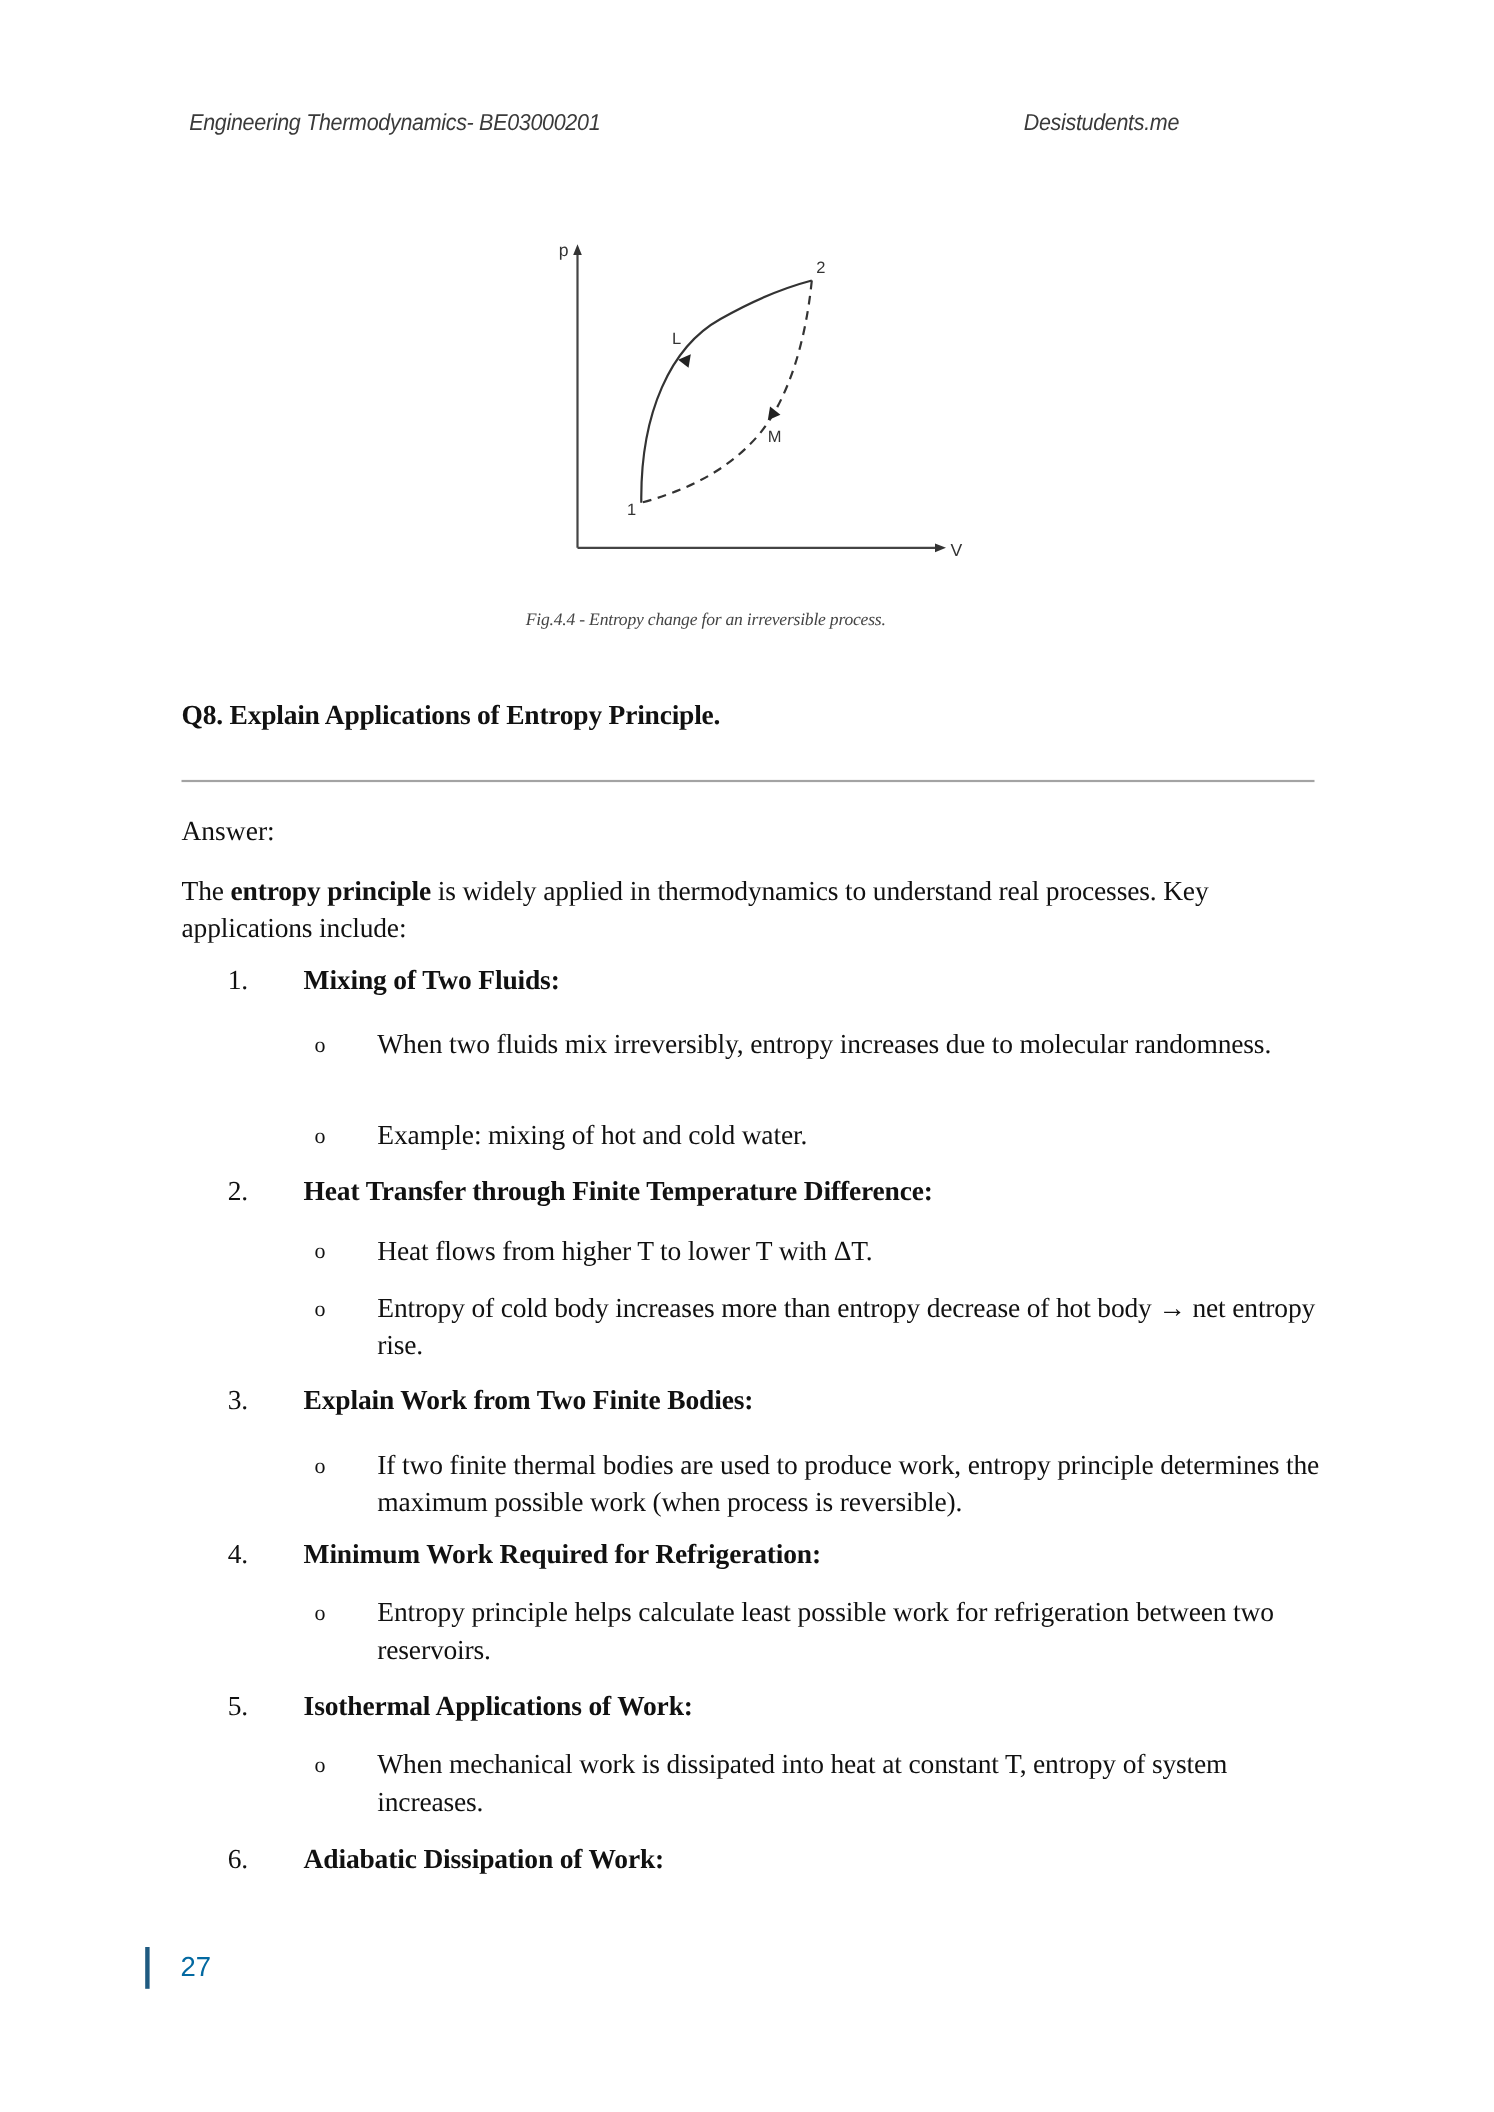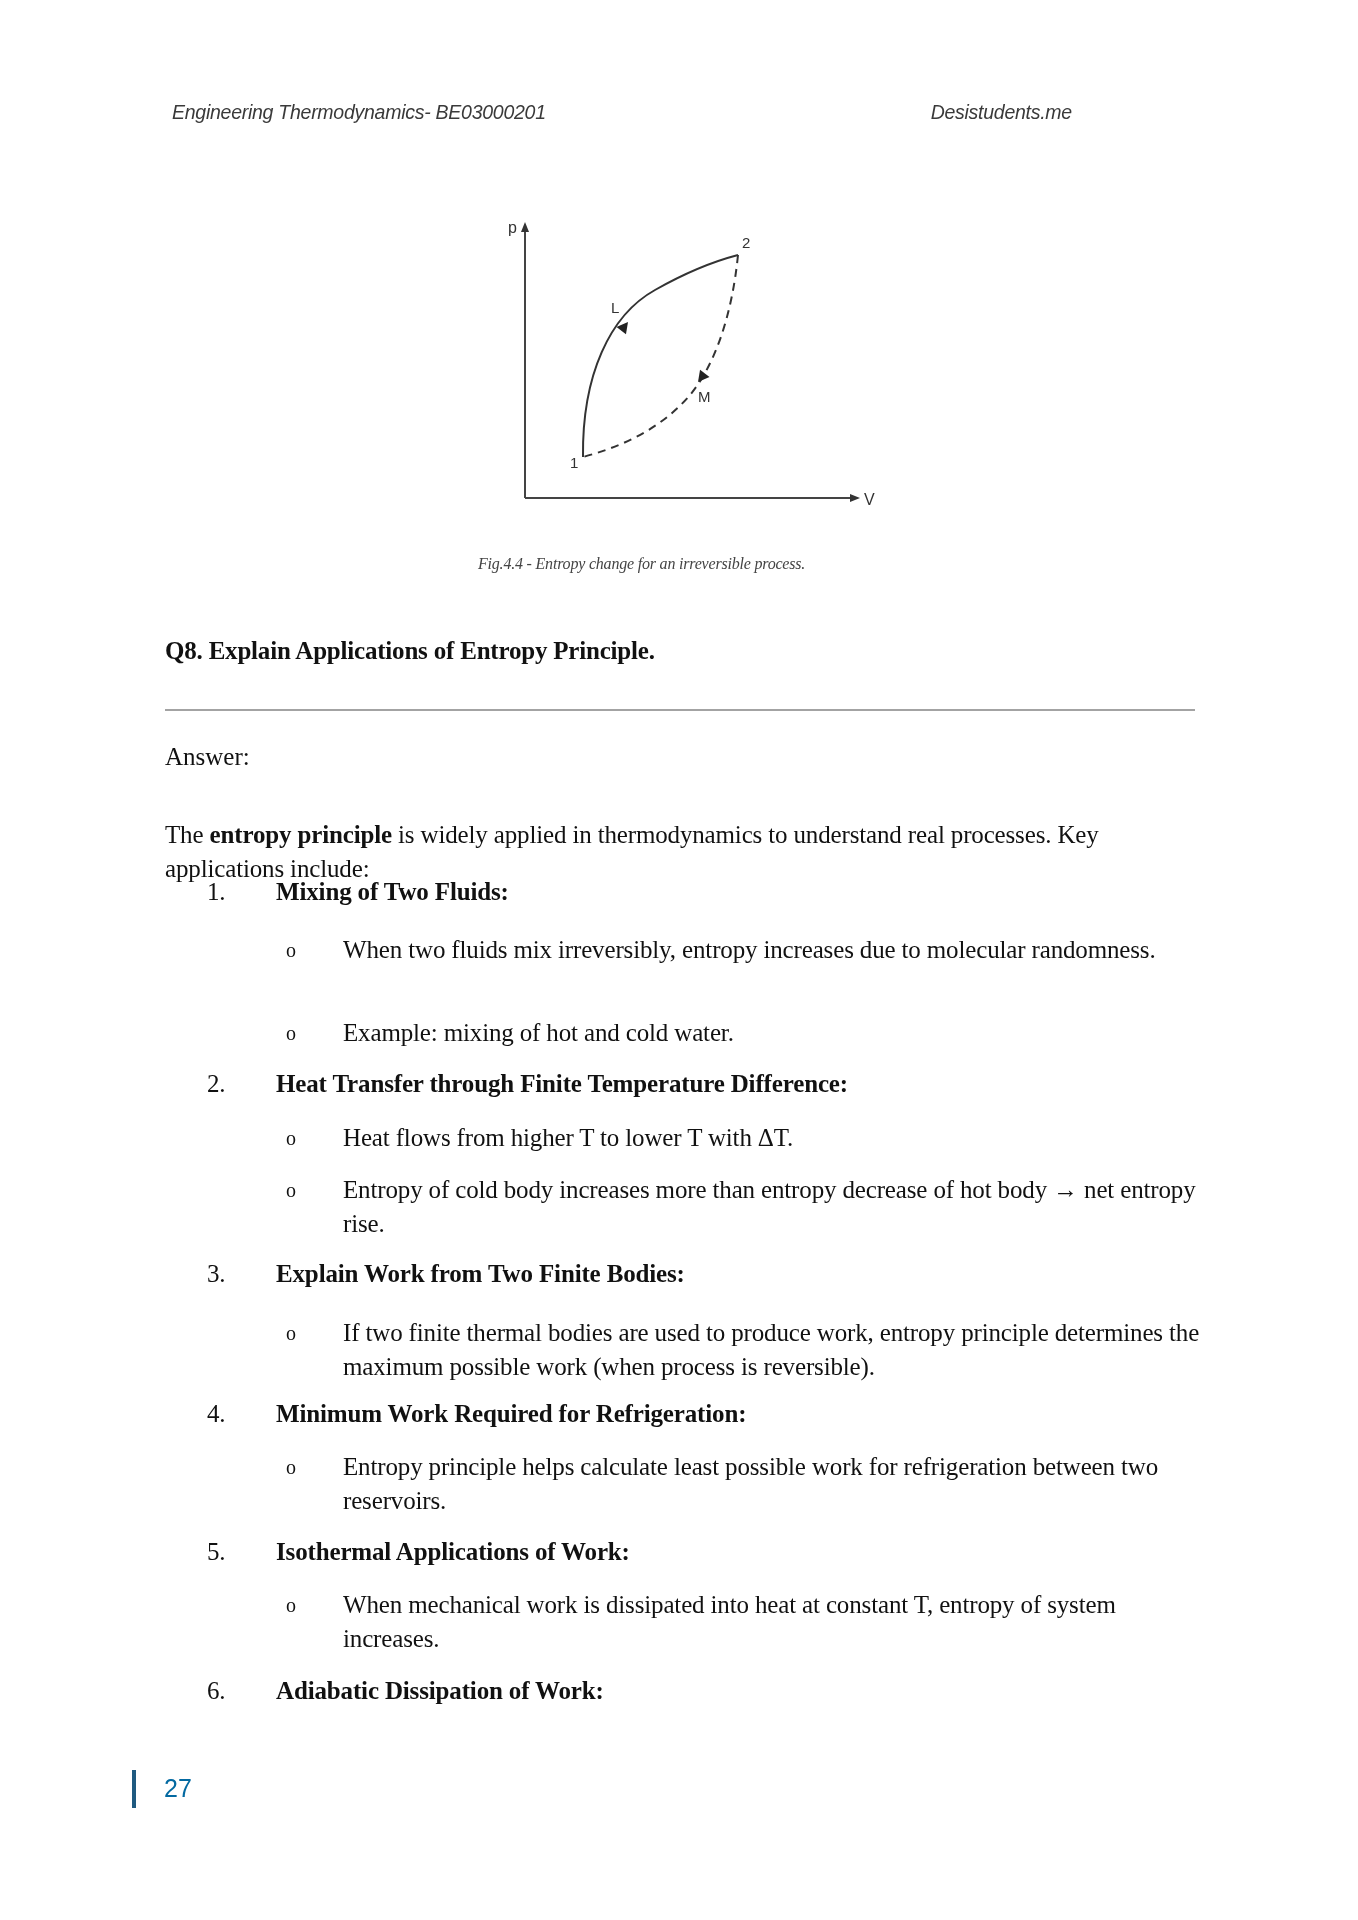--- a/index.html
+++ b/index.html
@@ -13,21 +13,21 @@
 
   .figure { position: absolute; left: 470px; top: 205px; width: 460px; height: 360px; }
   .figure svg { position: absolute; left: 0; top: 0; }
   .fig-caption { position: absolute; left: 8px; top: 322px; font-family: "Liberation Serif", serif;
                  font-style: italic; font-size: 16px; color: #444; white-space: nowrap; letter-spacing: -0.2px; margin-top: 28px; }
 
   .serif { font-family: "Liberation Serif", serif; color: #111; }
   .q-heading { position: absolute; left: 165px; top: 637px; font-size: 25px; font-weight: bold; letter-spacing: -0.2px; }
   .rule { position: absolute; left: 165px; top: 709px; width: 1030px; height: 2px; background: #a3a3a3; }
   .answer { position: absolute; left: 165px; top: 743px; font-size: 25px; font-weight: normal; }
-  .intro { position: absolute; left: 165px; top: 794px; width: 1030px; font-size: 25px; line-height: 34px; letter-spacing: -0.15px; margin-top: 24px; }
+  .intro { position: absolute; left: 165px; top: 794px; width: 1030px; font-size: 25px; line-height: 34px; letter-spacing: -0.15px; }
   .intro b { font-weight: bold; }
 
   .item { position: absolute; left: 0; width: 1358px; font-size: 25px; letter-spacing: -0.15px; }
   .item .num { position: absolute; left: 207px; top: 0; }
   .item .label { position: absolute; left: 248px; top: 0; font-weight: bold; white-space: nowrap; margin-left: 28px; }
   .bullet { position: absolute; left: 0; width: 1358px; font-size: 25px; line-height: 34px; letter-spacing: -0.15px; }
   .bullet .dot { position: absolute; left: 286px; top: 4px; width: 10px; height: 12px; font-size: 20px; line-height: 26px; }
   .bullet .txt { position: absolute; left: 343px; top: 0; width: 872px; }
 
   .footer-bar { position: absolute; left: 132px; top: 1770px; width: 4px; height: 38px; background: #1f5a80; }

